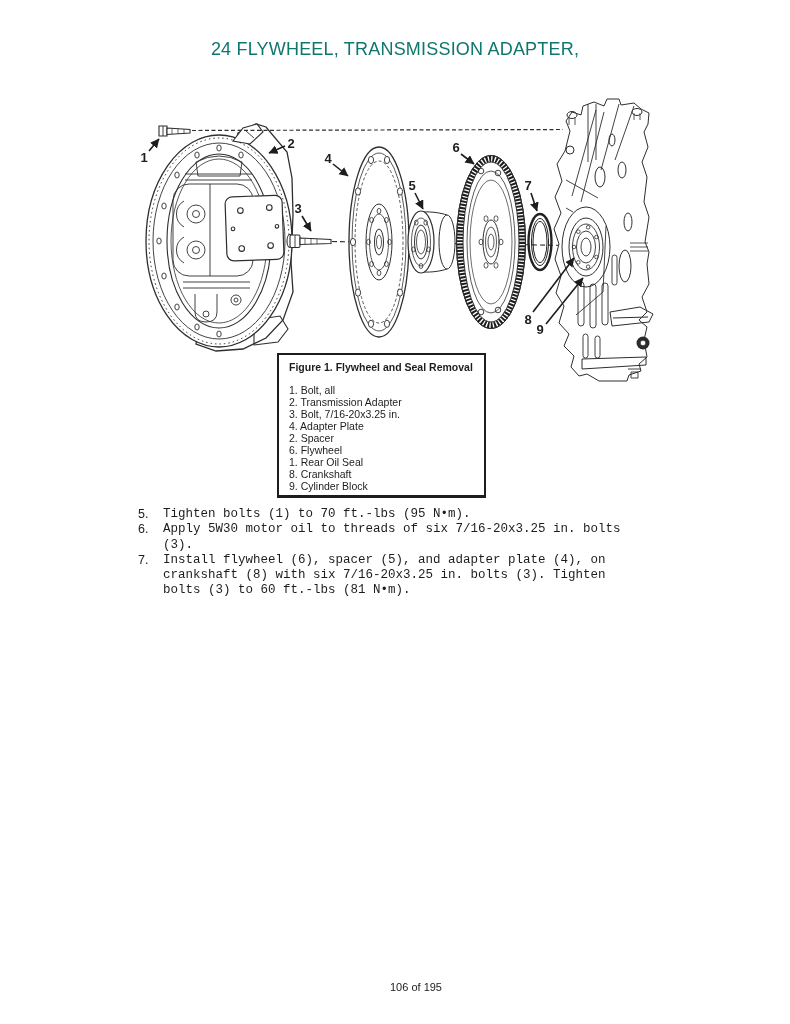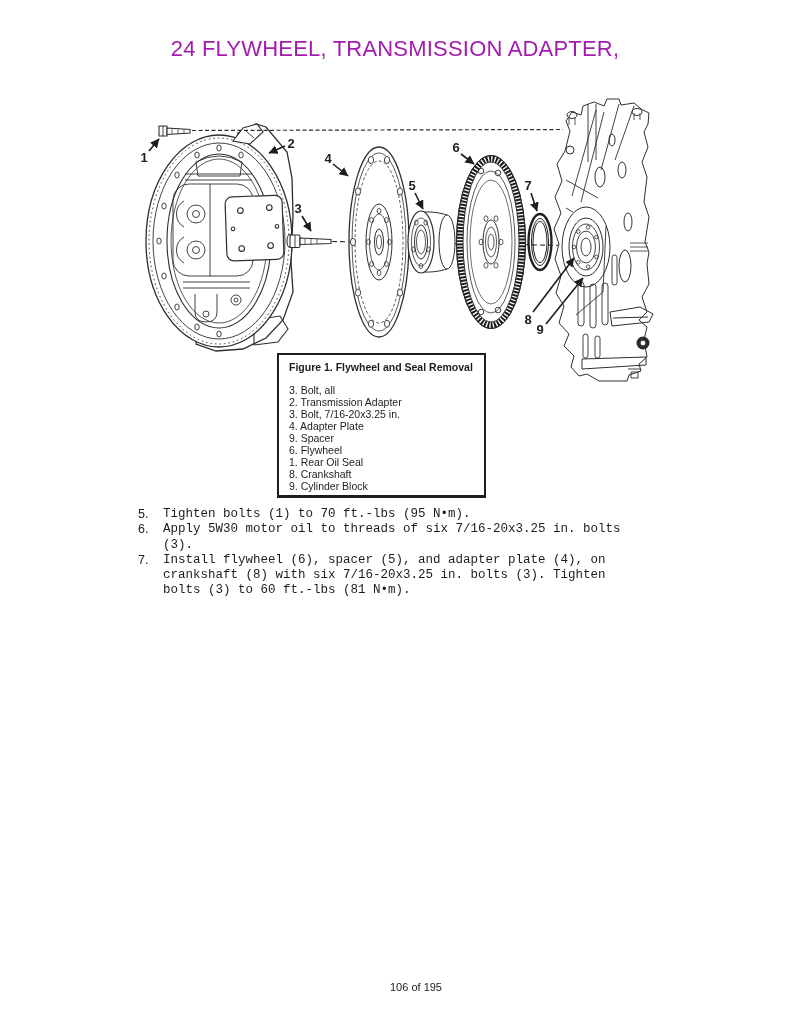--- a/index.html
+++ b/index.html
@@ -3,22 +3,22 @@
 <meta charset="utf-8">
 <style>
   html,body{margin:0;padding:0;background:#e8e8e8;}
   .page{
     position:relative;width:790px;height:1024px;margin:0 auto;
     background:#ffffff;overflow:hidden;
     font-family:"Liberation Sans", sans-serif;color:#1d1d1d;
   }
   .title{
     position:absolute;top:36px;left:0;width:100%;margin:0;
-    text-align:center;font-size:22px;line-height:26px;font-weight:400;
-    letter-spacing:.2px;color:#a21caf;
+    text-align:center;font-size:18px;line-height:26px;font-weight:400;
+    letter-spacing:.2px;color:#0f766e;
   }
   .diagram-svg{position:absolute;top:0;left:0;pointer-events:none;}
   .caption-box{
     position:absolute;left:277px;top:353px;width:209px;height:145px;
     box-sizing:border-box;background:#fff;
     border:2px solid #1d1d1d;border-bottom-width:3px;
     padding:6px 10px 6px 10px;
   }
   .caption-title{font-size:10.5px;font-weight:bold;line-height:13px;}
   .legend{margin-top:10px;}
@@ -267,25 +267,25 @@
       <text x="456" y="152">6</text>
       <text x="528" y="190">7</text>
       <text x="528" y="324">8</text>
       <text x="540" y="334">9</text>
     </g>
   </svg>
 
   <div class="caption-box">
     <div class="caption-title">Figure 1. Flywheel and Seal Removal</div>
     <div class="legend">
-      <div class="legend-item">3. Bolt, all</div>
+      <div class="legend-item">1. Bolt, all</div>
       <div class="legend-item">2. Transmission Adapter</div>
       <div class="legend-item">3. Bolt, 7/16-20x3.25 in.</div>
       <div class="legend-item">4. Adapter Plate</div>
-      <div class="legend-item">9. Spacer</div>
+      <div class="legend-item">2. Spacer</div>
       <div class="legend-item">6. Flywheel</div>
       <div class="legend-item">1. Rear Oil Seal</div>
       <div class="legend-item">8. Crankshaft</div>
       <div class="legend-item">9. Cylinder Block</div>
     </div>
   </div>
 
   <div class="instructions">
     <div class="inst-row">
       <span class="inst-num">5.</span>

